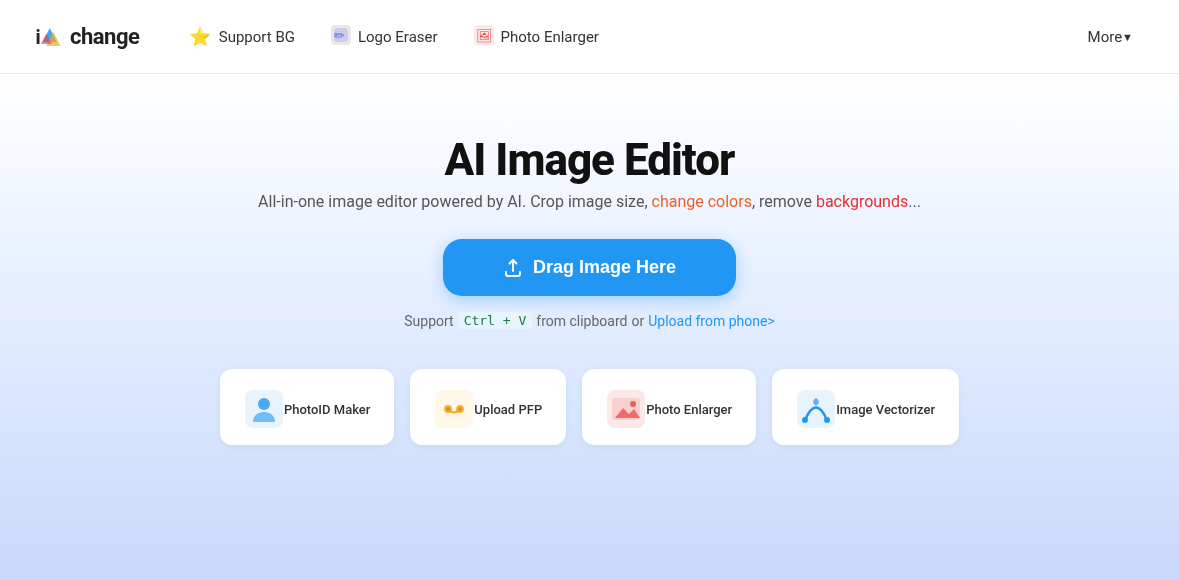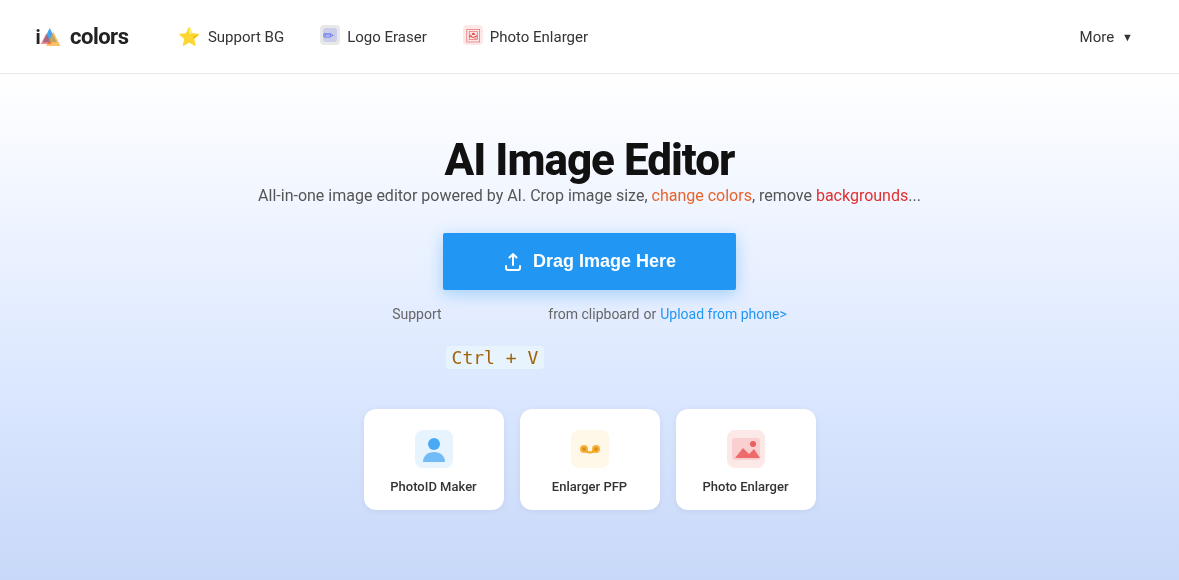--- a/index.html
+++ b/index.html
@@ -46,21 +46,21 @@
       border-radius: 6px;
       cursor: pointer;
       font-size: 15px;
       color: #333;
       text-decoration: none;
       white-space: nowrap;
     }
     .more-btn {
       display: flex;
       align-items: center;
-      gap: 8px;
+      gap: 0;
       padding: 6px 14px;
       cursor: pointer;
       font-size: 15px;
       color: #333;
       border-radius: 6px;
       margin-left: auto;
     }
 
     
     .hero {
@@ -68,83 +68,82 @@
       flex-direction: column;
       align-items: center;
       padding-top: 60px;
       background: linear-gradient(180deg, #ffffff 0%, #dce8ff 60%, #c8d8f8 100%);
       height: 506px;
     }
     .hero-title {
       font-size: 44px;
       font-weight: 800;
       color: #111;
-      margin-bottom: 0;
+      margin-bottom: 6px;
       letter-spacing: -1px;
     }
     .hero-subtitle {
       font-size: 16px;
       color: #555;
       margin-bottom: 28px;
       text-align: left;
     }
     .drag-btn {
       background: #2196f3;
       color: #fff;
       border: none;
-      border-radius: 2px;
+      border-radius: 19px;
       padding: 18px 60px;
       font-size: 18px;
       font-weight: 600;
       cursor: pointer;
       display: flex;
       align-items: center;
       gap: 10px;
       margin-bottom: 16px;
       box-shadow: 0 4px 16px rgba(33,150,243,0.35);
     }
     .support-text {
       font-size: 14px;
       color: #666;
       display: flex;
+      align-items: center;
       gap: 4px;
       flex-wrap: wrap;
       justify-content: center;
       margin-bottom: 40px;
     }
     .kbd {
       background: #e8f4fd;
-      color: #a16207;
+      color: #15803d;
       border-radius: 4px;
       padding: 1px 6px;
-      font-size: 18px;
+      font-size: 13px;
       font-family: monospace;
-      margin-top: 40px;
     }
     .support-text .upload-link {
       color: #2196f3;
       cursor: pointer;
       text-decoration: none;
     }
 
     
     .tool-cards {
       display: flex;
       gap: 16px;
       padding: 0 80px;
       justify-content: center;
     }
     .tool-card {
       background: #fff;
       border-radius: 12px;
       padding: 20px 24px 16px;
       display: flex;
-      flex-direction: column;
-      align-items: center;
-      gap: 10px;
+      flex-direction: row;
+      align-items: center;
       min-width: 140px;
       cursor: pointer;
       box-shadow: 0 1px 6px rgba(0,0,0,0.06);
       transition: box-shadow 0.2s;
     }
     .tool-card-icon {
       width: 40px;
       height: 40px;
       display: flex;
       align-items: center;
@@ -171,21 +170,21 @@
 
 <nav>
   <a class="logo" href="#">
     <svg class="logo-icon" viewBox="0 0 36 36" fill="none" xmlns="http://www.w3.org/2000/svg">
       <rect width="36" height="36" rx="8" fill="white"></rect>
       <text x="4" y="26" font-size="22" font-weight="bold" fill="#222">i</text>
       <polygon points="20,8 28,24 12,24" fill="#2196f3" opacity="0.85"></polygon>
       <polygon points="24,12 32,28 16,28" fill="#f5a623" opacity="0.7"></polygon>
       <polygon points="16,14 22,26 10,26" fill="#e84040" opacity="0.6"></polygon>
     </svg>
-    <span class="logo-text">colors</span>
+    <span class="logo-text">change</span>
   </a>
 
   <a class="nav-item" href="#">
     <span style="font-size:18px;">⭐</span>
     <span>Support BG</span>
   </a>
   <a class="nav-item" href="#">
     <span>
       <svg width="20" height="20" viewBox="0 0 20 20">
           <rect width="20" height="20" rx="4" fill="#e8e8e8"></rect>
@@ -250,32 +249,45 @@
       <div class="tool-card-icon">
         <svg width="38" height="38" viewBox="0 0 38 38" fill="none">
           <rect width="38" height="38" rx="8" fill="#fff8e8"></rect>
           <circle cx="13" cy="19" r="4" fill="#f5a623" opacity="0.85"></circle>
           <circle cx="25" cy="19" r="4" fill="#f5a623" opacity="0.85"></circle>
           <path d="M13 19 Q19 26 25 19" stroke="#f5a623" stroke-width="2" fill="none"></path>
           <circle cx="13" cy="19" r="2" fill="#e09010"></circle>
           <circle cx="25" cy="19" r="2" fill="#e09010"></circle>
         </svg>
       </div>
-      <span class="tool-card-label">Enlarger PFP</span>
+      <span class="tool-card-label">Upload PFP</span>
     </div>
 
 
     <div class="tool-card">
       <div class="tool-card-icon">
         <svg width="38" height="38" viewBox="0 0 38 38" fill="none">
           <rect width="38" height="38" rx="8" fill="#fde8e8"></rect>
           <rect x="5" y="8" width="28" height="22" rx="3" fill="#e84040" opacity="0.15"></rect>
           <path d="M8 28 L16 18 L22 24 L27 19 L33 28Z" fill="#e84040" opacity="0.7"></path>
           <circle cx="26" cy="14" r="3" fill="#e84040" opacity="0.8"></circle>
         </svg>
       </div>
       <span class="tool-card-label">Photo Enlarger</span>
     </div>
 
+    <div class="tool-card">
+      <div class="tool-card-icon">
+        <svg width="38" height="38" viewBox="0 0 38 38" fill="none">
+          <rect width="38" height="38" rx="8" fill="#e8f4fd"></rect>
+          <path d="M8 30 Q19 5 30 30" stroke="#2196f3" stroke-width="2.5" fill="none"></path>
+          <circle cx="8" cy="30" r="3" fill="#2196f3"></circle>
+          <circle cx="19" cy="12" r="3" fill="#2196f3" opacity="0.6"></circle>
+          <circle cx="30" cy="30" r="3" fill="#2196f3"></circle>
+          <path d="M19 8 L19 16" stroke="#2196f3" stroke-width="1.5" opacity="0.5"></path>
+        </svg>
+      </div>
+      <span class="tool-card-label">Image Vectorizer</span>
+    </div>
 
 
   </div>
 </section>
 
 </body></html>

